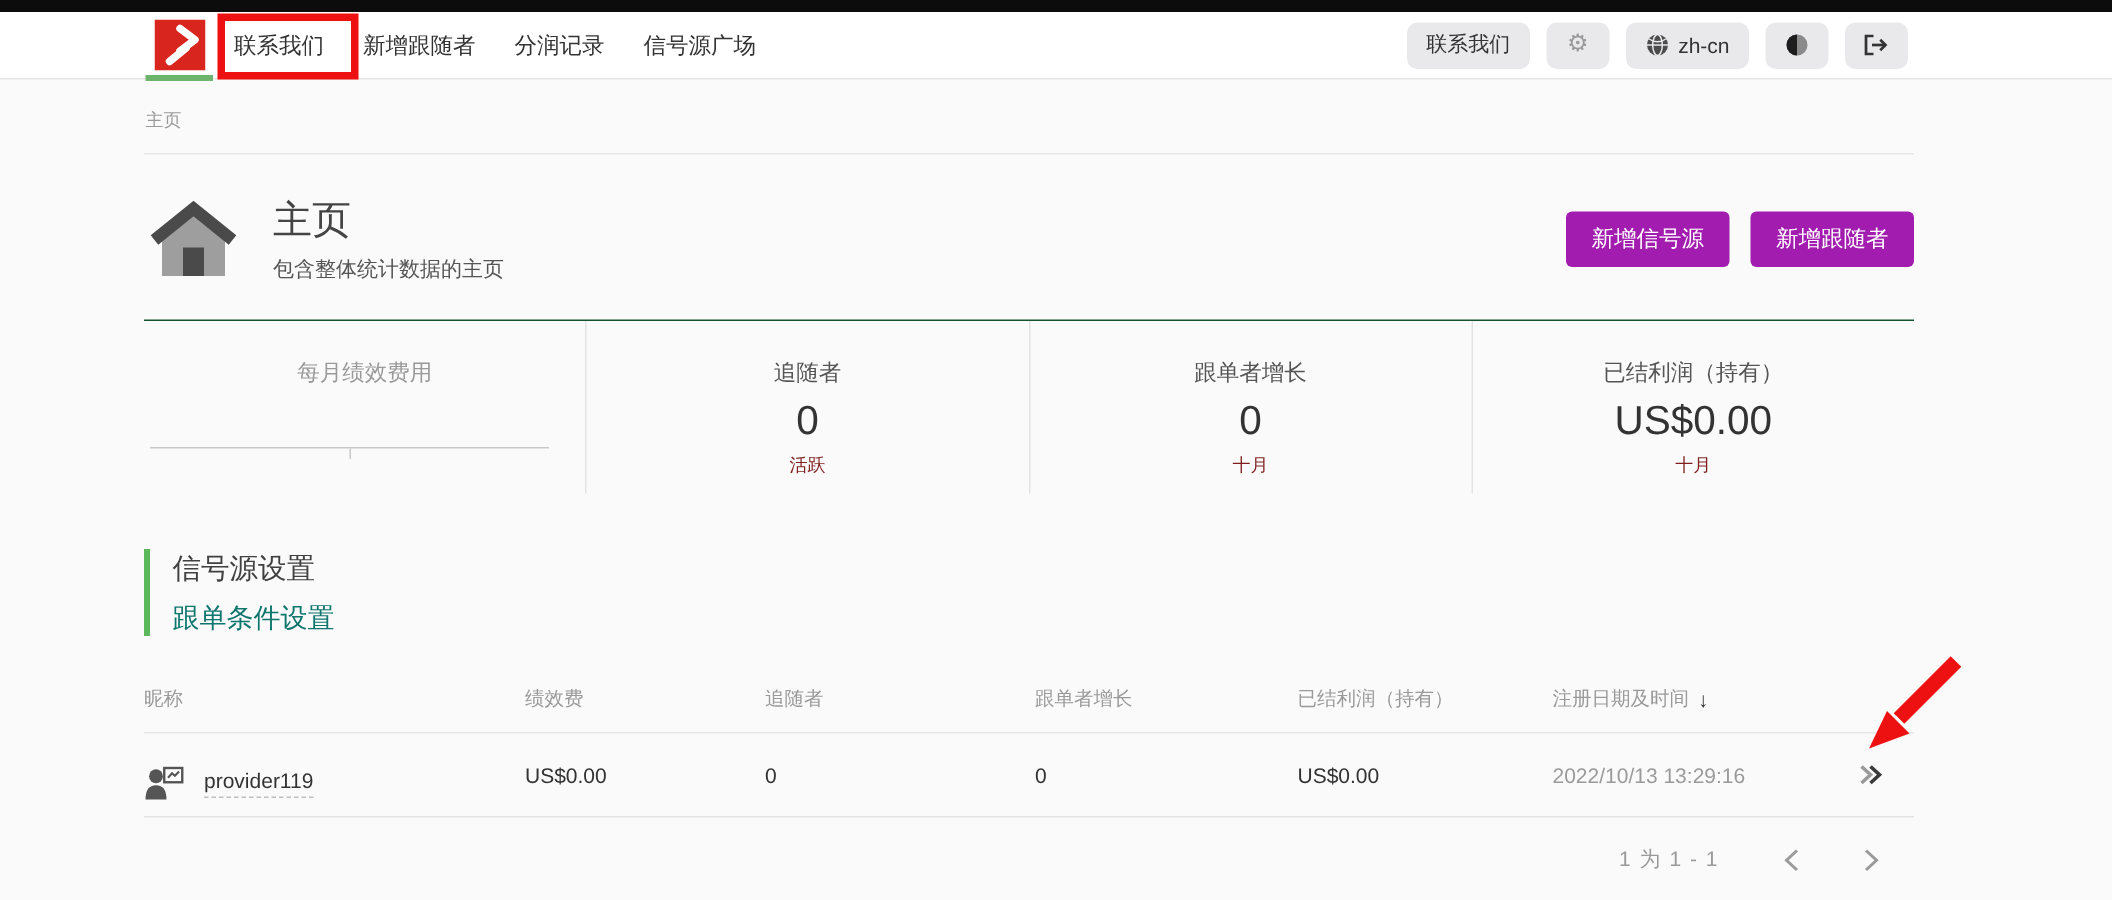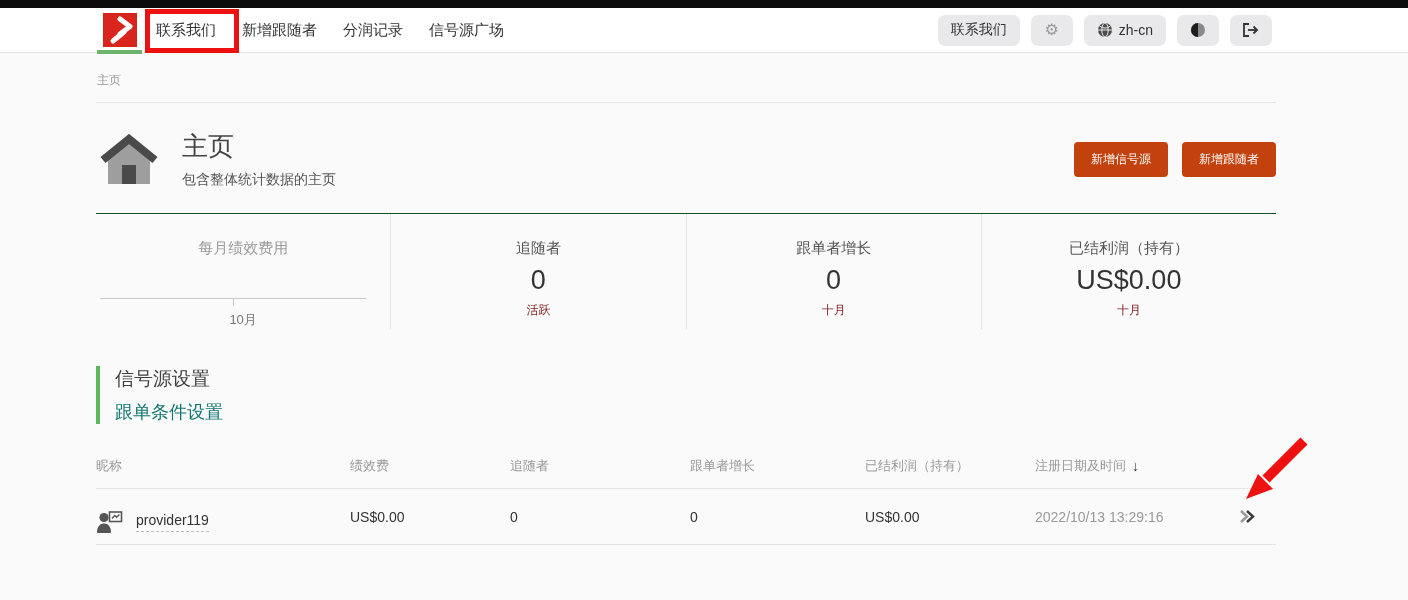--- a/index.html
+++ b/index.html
@@ -41,22 +41,22 @@
     border-bottom:1px solid #e7e7e7;
   }
 
   
   .page-header { display:flex; align-items:center; padding:26px 0 24px 4px; }
   .page-header .titles { margin-left:24px; }
   .page-title { font-size:26px; color:#444; font-weight:400; }
   .page-subtitle { font-size:14px; color:#555; margin-top:7px; }
   .header-buttons { margin-left:auto; display:flex; gap:14px; }
   .btn-green {
-    background:#c2410c; color:#fff; border:none; border-radius:4px;
-    font-size:12px; padding:9px 17px; cursor:pointer;
+    background:#a21caf; color:#fff; border:none; border-radius:4px;
+    font-size:15px; padding:9px 17px; cursor:pointer;
     font-family:inherit;
   }
 
   
   .stats { display:flex; border-top:1px solid #14532d; height:116px; }
   .stat { flex:1; text-align:center; padding-top:25px; }
   .stat + .stat { border-left:1px solid #e3e3e3; }
   .stat-title { font-size:15px; color:#555; }
   .stat-title.muted { color:#9a9a9a; }
   .stat-value { font-size:27px; color:#333; margin-top:7px; }
@@ -172,21 +172,20 @@
       <button class="btn-green">新增跟随者</button>
     </div>
   </div>
 
   <div class="stats">
     <div class="stat">
       <div class="stat-title muted">每月绩效费用</div>
       <div class="mini-chart">
           <div class="tick"></div>
         </div>
-      <div class="axis-label">10月</div>
     </div>
     <div class="stat">
       <div class="stat-title">追随者</div>
       <div class="stat-value">0</div>
       <div class="stat-caption">活跃</div>
     </div>
     <div class="stat">
       <div class="stat-title">跟单者增长</div>
       <div class="stat-value">0</div>
       <div class="stat-caption">十月</div>
@@ -236,20 +235,33 @@
           <svg width="10" height="15" viewBox="0 0 10 15">
             <polyline points="2,2 8,7.5 2,13" fill="none" stroke="#9a9a9a" stroke-width="2.4"></polyline>
           </svg>
           <svg width="10" height="15" viewBox="0 0 10 15">
             <polyline points="2,2 8,7.5 2,13" fill="none" stroke="#3a3a3a" stroke-width="2.4"></polyline>
           </svg>
         </span>
       </div>
     </div>
 
+    <div class="pagination">
+      <span class="page-info">1 为 1 - 1</span>
+      <span class="pg-btn">
+        <svg width="12" height="17" viewBox="0 0 12 17">
+          <polyline points="10,2 3,8.5 10,15" fill="none" stroke="#9a9a9a" stroke-width="2"></polyline>
+        </svg>
+      </span>
+      <span class="pg-btn">
+        <svg width="12" height="17" viewBox="0 0 12 17">
+          <polyline points="2,2 9,8.5 2,15" fill="none" stroke="#9a9a9a" stroke-width="2"></polyline>
+        </svg>
+      </span>
+    </div>
   </div>
 
 </div>
 
 <div class="annot-box"></div>
 <svg class="annot-arrow" width="76" height="70" viewBox="0 0 76 70">
   <line x1="68" y1="4" x2="30" y2="42" stroke="#ee1111" stroke-width="10"></line>
   <polygon points="10,62 37,52 22,37" fill="#ee1111"></polygon>
 </svg>
 

